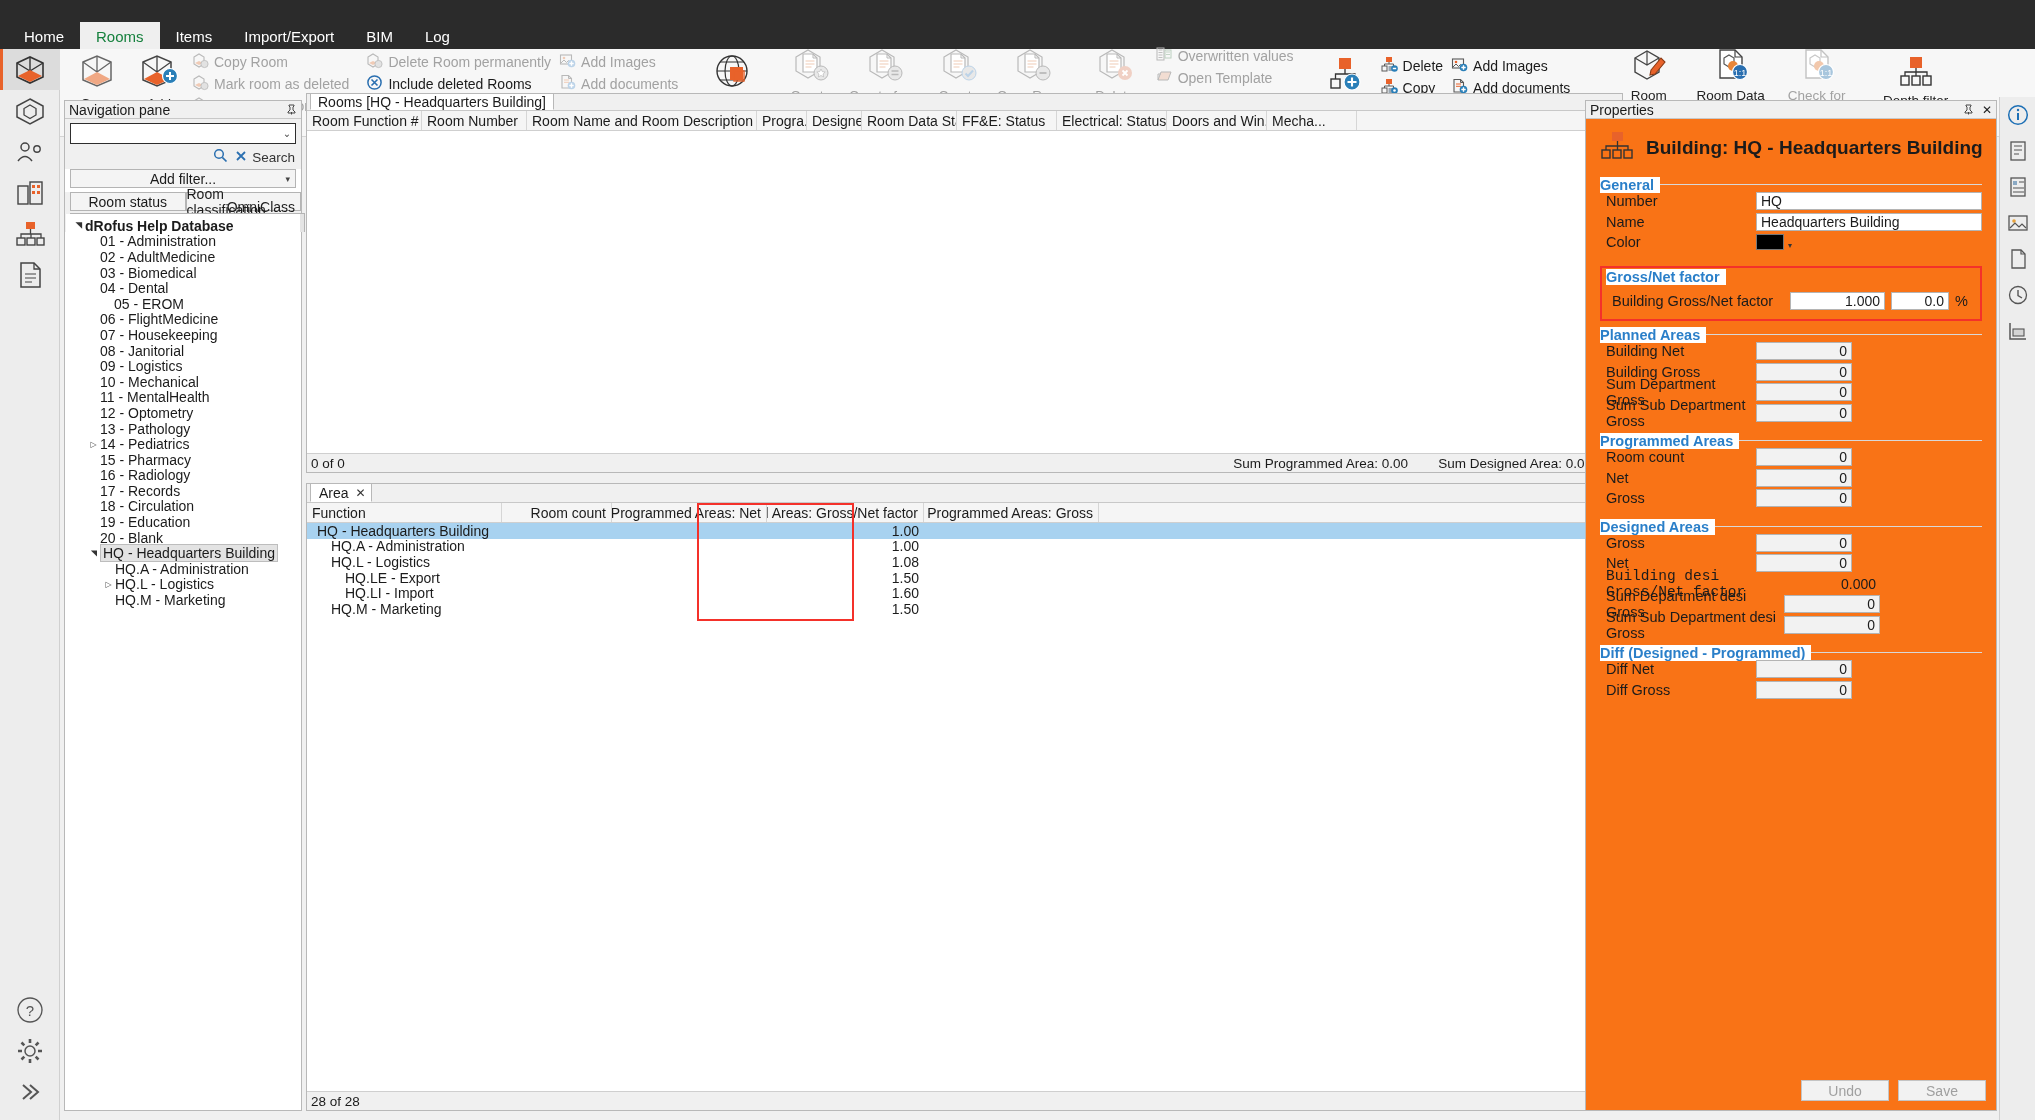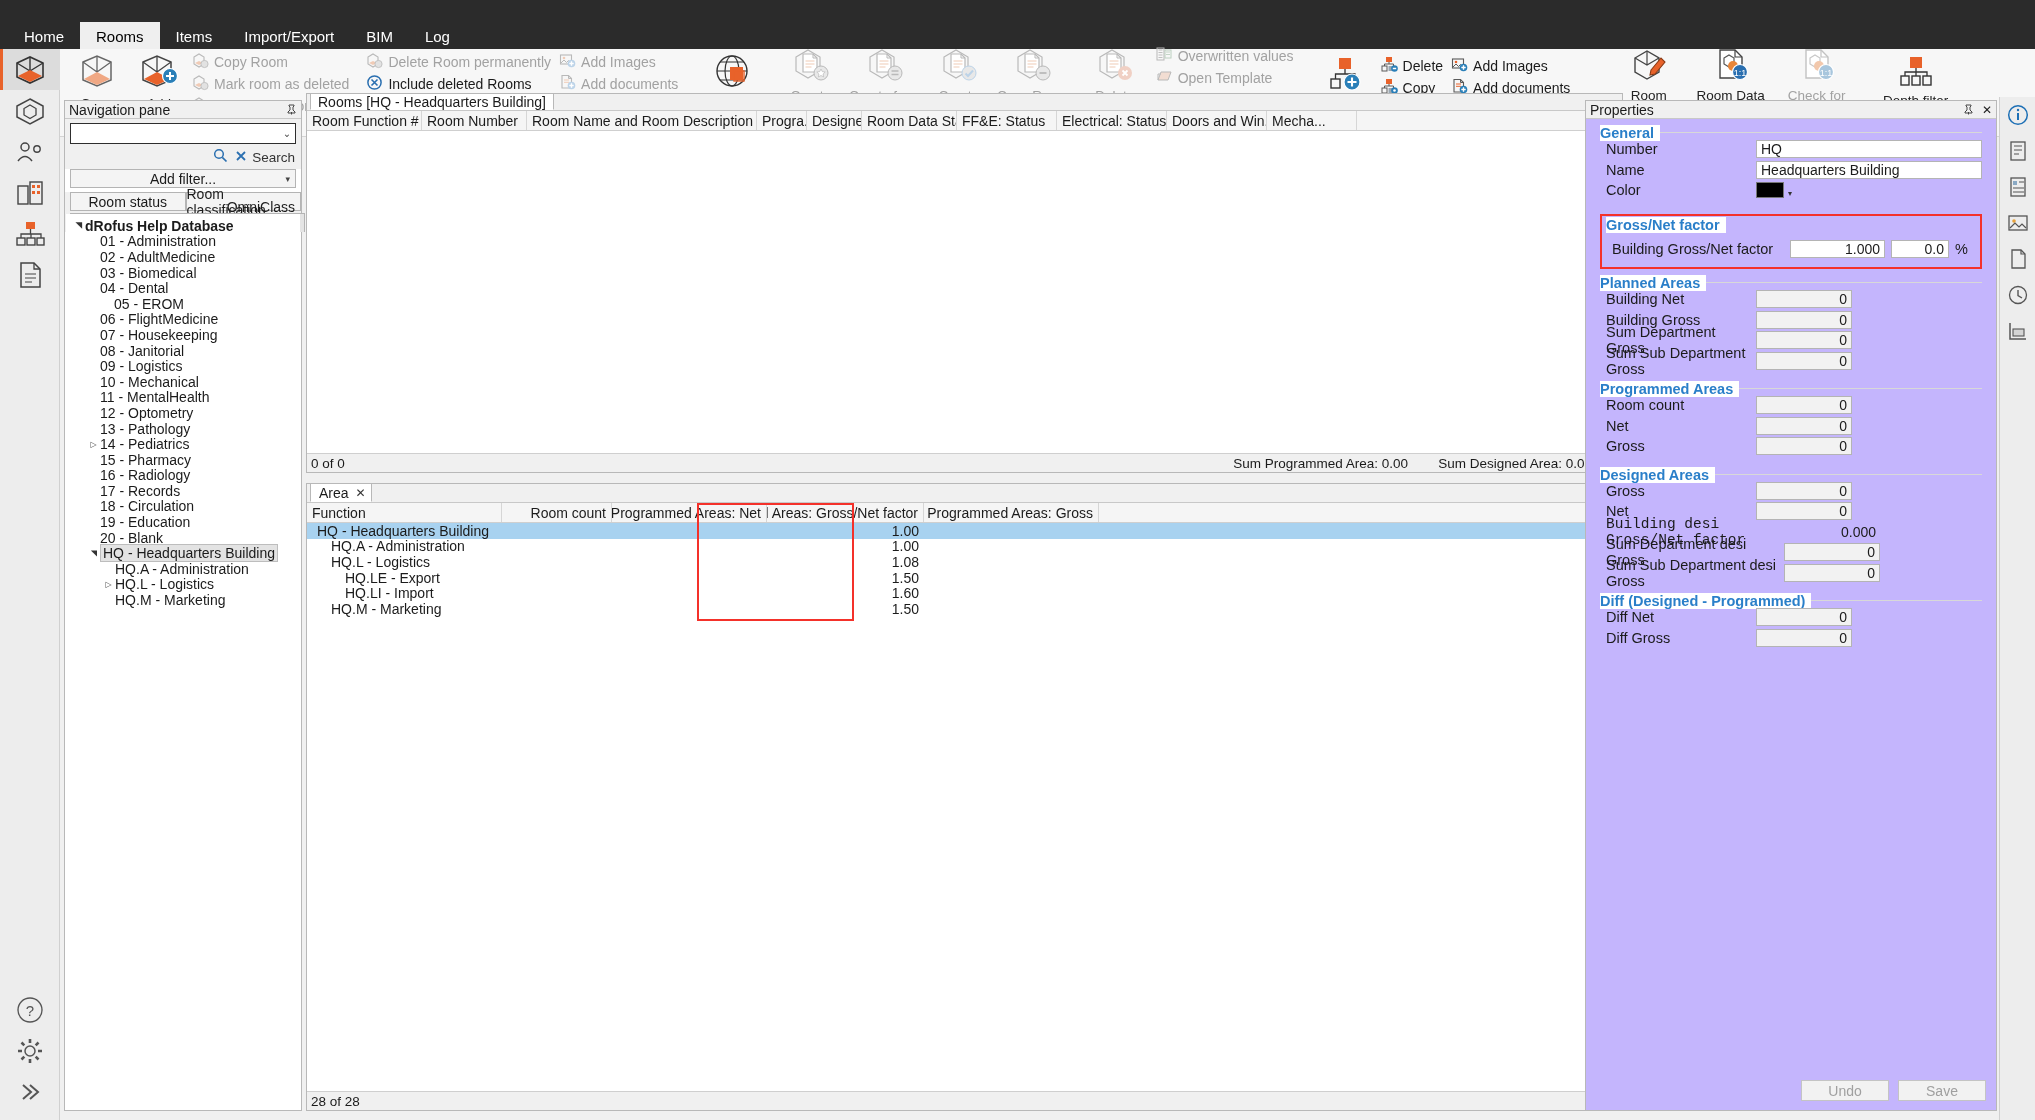--- a/index.html
+++ b/index.html
@@ -14,21 +14,21 @@
   
   .titlebar { height:22px; background:#2b2b2b; width:100%; }
   .tabstrip {
     height:27px; background:#2b2b2b; display:flex; align-items:stretch;
     padding-left:8px;
   }
   .tabstrip .tab {
     color:#ffffff; font-size:15px; padding:4px 16px 3px 16px;
     display:flex; align-items:center; cursor:default;
   }
-  .tabstrip .tab.active { background:#efefef; color:#000000; }
+  .tabstrip .tab.active { background:#efefef; color:#15803d; }
 
   
   .ribbon {
     height:88px; background:#f7f7f7; border-bottom:1px solid #d4d4d4;
     display:flex; align-items:center; position:relative;
   }
   .rgroup { display:flex; flex-direction:column; position:relative; padding:0 4px; }
   .rgroup-body { display:flex; align-items:flex-start; flex:1; padding-top:4px; }
   .rgroup-title {
     text-align:center; font-size:12.5px; color:#444; height:16px; line-height:14px;
@@ -152,21 +152,21 @@
   .ahead { height:20px; background:#f5f5f5; border-bottom:1px solid #cfcfcf; display:flex; }
   .arow { height:15.6px; display:flex; font-size:14px; align-items:center; }
   .arow.sel { background:#a8d2f0; }
   .ac { padding:0 5px; overflow:hidden; white-space:nowrap; }
   .highlight-box {
     position:absolute; border:2px solid #f4312a; pointer-events:none;
   }
 
   
   .props {
-    position:absolute; right:38px; top:100px; width:412px; bottom:9px; background:#c4b5fd;
+    position:absolute; right:38px; top:100px; width:412px; bottom:9px; background:#f97316;
     border:1px solid #b8b8b8;
   }
   .props-head {
     height:18px; background:#f0f0f0; border-bottom:1px solid #c8c8c8;
     display:flex; align-items:center; padding:0 4px; font-size:14px;
   }
   .props-head .ttl{ flex:1; }
   .props-title { display:flex; align-items:center; gap:12px; padding:11px 0 6px 14px; }
   .props-title .tx { font-size:19px; font-weight:bold; color:#1b1b1b; }
   .grp { margin:5px 14px 0 14px; position:relative; }
@@ -987,20 +987,32 @@
   <div class="props-head">
     <span class="ttl">Properties</span>
     <span style="margin-right:8px;">
       <svg width="11" height="11" viewBox="0 0 11 11">
           <path d="M3 1 h5 v1 l-1 1 v3 l2 2 v1 H2 V8 l2 -2 V3 L3 2 Z" fill="none" stroke="#444" stroke-width="1"></path>
           <path d="M5.5 8 v2.5" stroke="#444" stroke-width="1"></path>
         </svg>
     </span>
     <span style="font-size:12px;">✕</span>
   </div>
+  <div class="props-title">
+    <span>
+      <svg width="34" height="32" viewBox="0 0 34 32">
+          <rect x="12" y="2" width="11" height="9" fill="#e8622a"></rect>
+          <rect x="2" y="20" width="8" height="8" fill="none" stroke="#333" stroke-width="1.4"></rect>
+          <rect x="13" y="20" width="8" height="8" fill="none" stroke="#333" stroke-width="1.4"></rect>
+          <rect x="24" y="20" width="8" height="8" fill="none" stroke="#333" stroke-width="1.4"></rect>
+          <path d="M17.5 11 v5 M6 20 v-4 H28 v4 M17.5 16 v4" fill="none" stroke="#333" stroke-width="1.3"></path>
+        </svg>
+    </span>
+    <span class="tx">Building: HQ - Headquarters Building</span>
+  </div>
   <div id="propGroups">
       <div class="grp"><div style="display: inline-block;"><span class="grp-lbl">General</span></div><div class="grp-line"></div><div class="grp-body">
           <div class="prow">
             <div class="pl">Number</div>
             <div class="pin">HQ</div>
           </div>
           <div class="prow">
             <div class="pl">Name</div>
             <div class="pin">Headquarters Building</div>
           </div>

